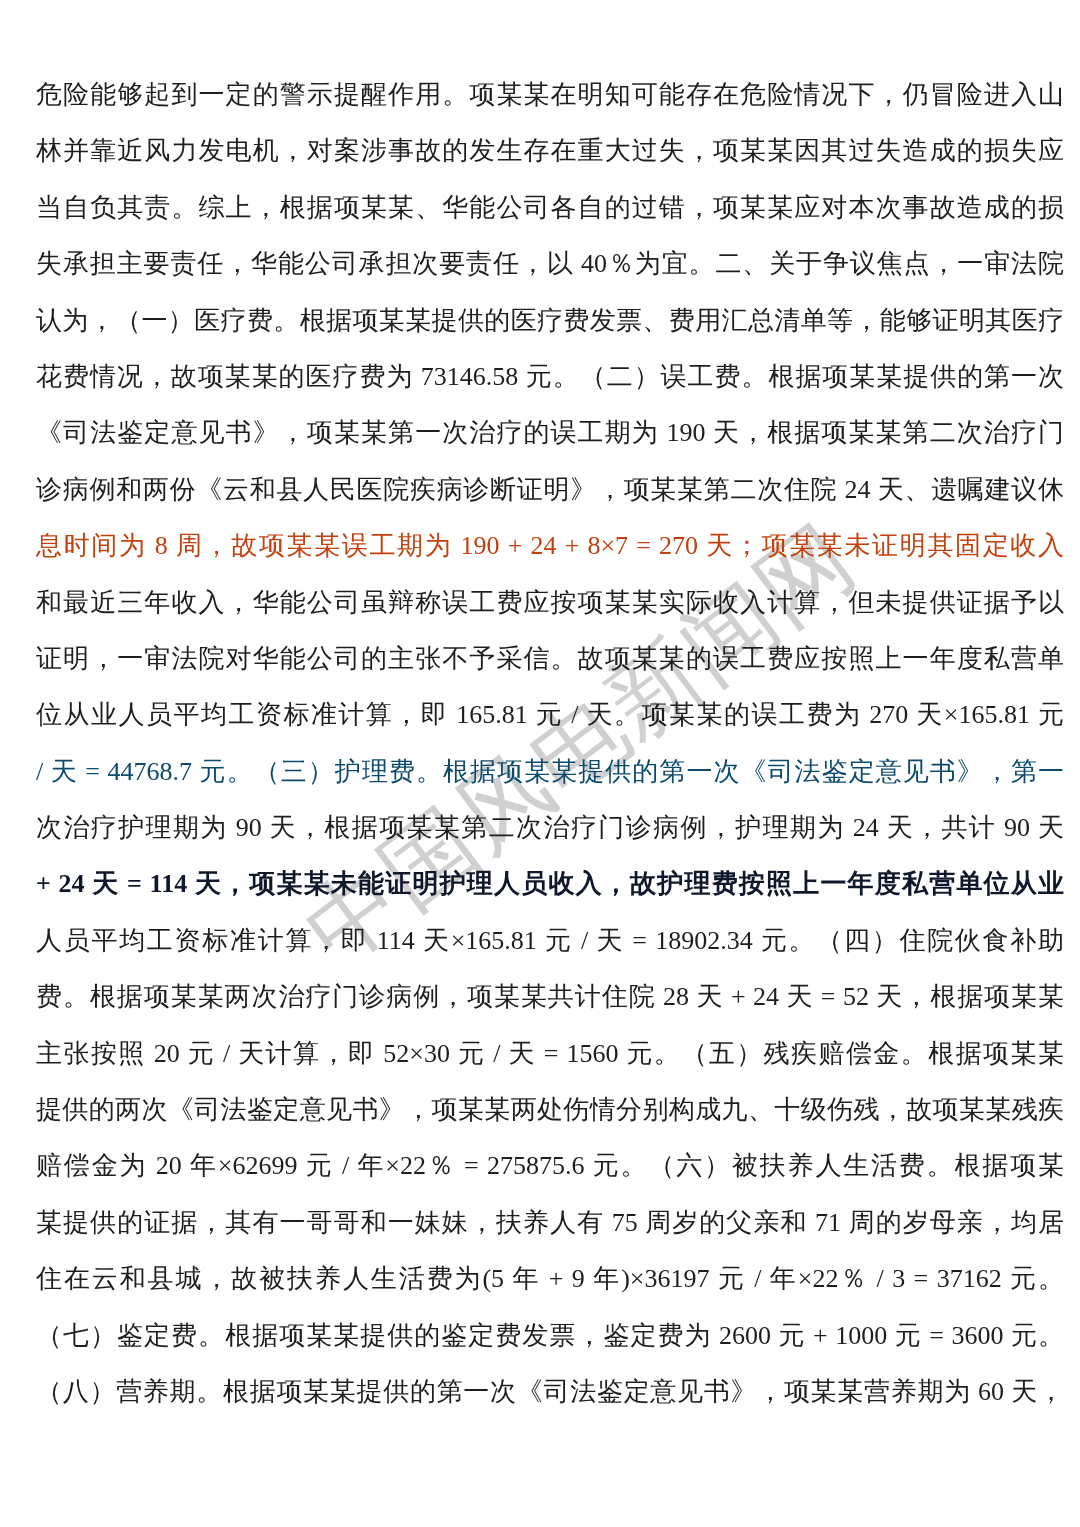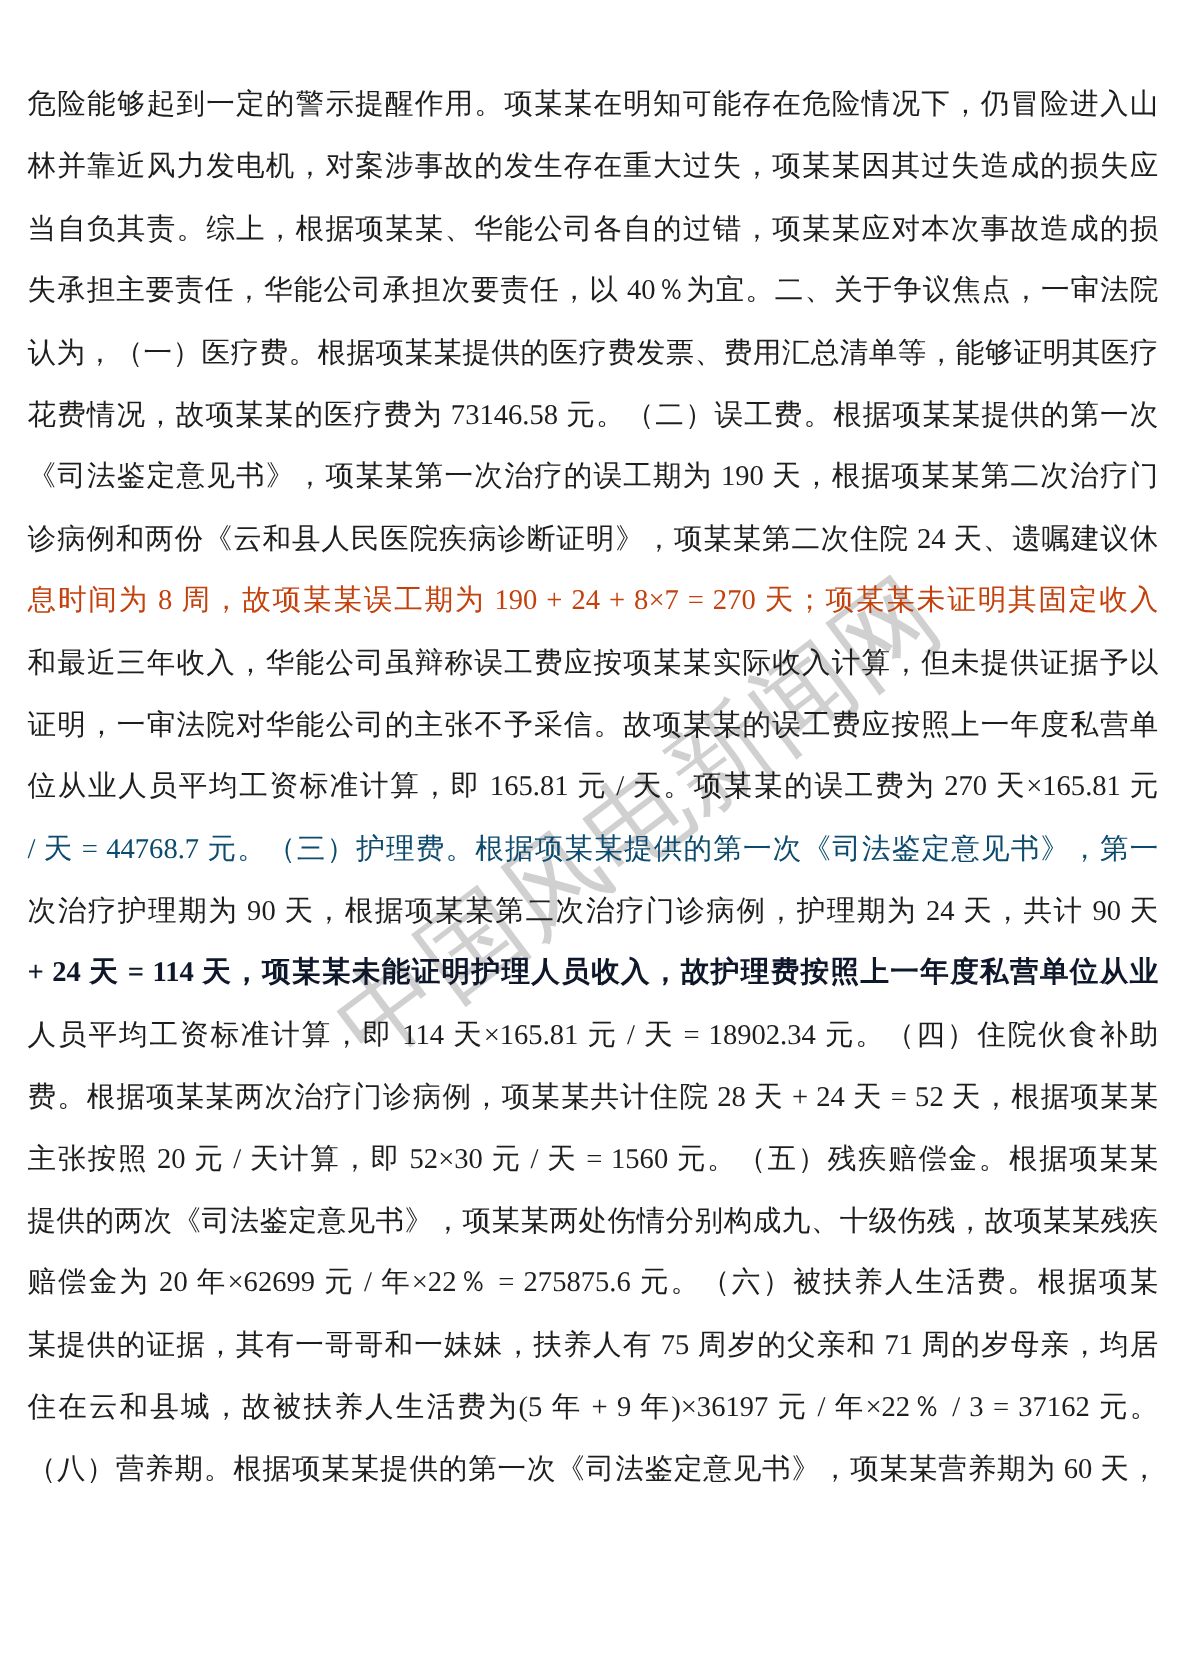--- a/index.html
+++ b/index.html
@@ -30,21 +30,21 @@
     font-size: 92px;
     letter-spacing: 2px;
     white-space: nowrap;
     color: rgba(150,150,150,0.45);
     font-weight: 400;
     z-index: 0;
     user-select: none;
   }
   .content {
     position: absolute;
-    left: 25px;
+    left: 36px;
     top: 67px;
     width: 1028px;
     z-index: 1;
   }
   .line {
     font-size: 26px;
     line-height: 56.4px;
     height: 56.4px;
     color: #1e1e1e;
     text-align: justify;
@@ -74,15 +74,16 @@
       <div class="line" style="color: #0c4a6e;">/ 天 = 44768.7 元。（三）护理费。根据项某某提供的第一次《司法鉴定意见书》，第一</div>
       <div class="line" style="color: rgb(30, 30, 30);">次治疗护理期为 90 天，根据项某某第二次治疗门诊病例，护理期为 24 天，共计 90 天</div>
       <div class="line" style="color: #0f172a; font-weight: bold;">+ 24 天 = 114 天，项某某未能证明护理人员收入，故护理费按照上一年度私营单位从业</div>
       <div class="line" style="color: rgb(30, 30, 30);">人员平均工资标准计算，即 114 天×165.81 元 / 天 = 18902.34 元。（四）住院伙食补助</div>
       <div class="line" style="color: rgb(30, 30, 30);">费。根据项某某两次治疗门诊病例，项某某共计住院 28 天 + 24 天 = 52 天，根据项某某</div>
       <div class="line" style="color: rgb(30, 30, 30);">主张按照 20 元 / 天计算，即 52×30 元 / 天 = 1560 元。（五）残疾赔偿金。根据项某某</div>
       <div class="line" style="color: rgb(30, 30, 30);">提供的两次《司法鉴定意见书》，项某某两处伤情分别构成九、十级伤残，故项某某残疾</div>
       <div class="line" style="color: rgb(30, 30, 30);">赔偿金为 20 年×62699 元 / 年×22％ = 275875.6 元。（六）被扶养人生活费。根据项某</div>
       <div class="line" style="color: rgb(30, 30, 30); font-family: Liberation Serif, serif;">某提供的证据，其有一哥哥和一妹妹，扶养人有 75 周岁的父亲和 71 周的岁母亲，均居</div>
       <div class="line" style="color: rgb(30, 30, 30);">住在云和县城，故被扶养人生活费为(5 年 + 9 年)×36197 元 / 年×22％ / 3 = 37162 元。</div>
+      <div class="line" style="color: rgb(30, 30, 30);">（七）鉴定费。根据项某某提供的鉴定费发票，鉴定费为 2600 元 + 1000 元 = 3600 元。</div>
       <div class="line" style="color: rgb(30, 30, 30);">（八）营养期。根据项某某提供的第一次《司法鉴定意见书》，项某某营养期为 60 天，</div>
     </div>
 </div>
 
 </body></html>

